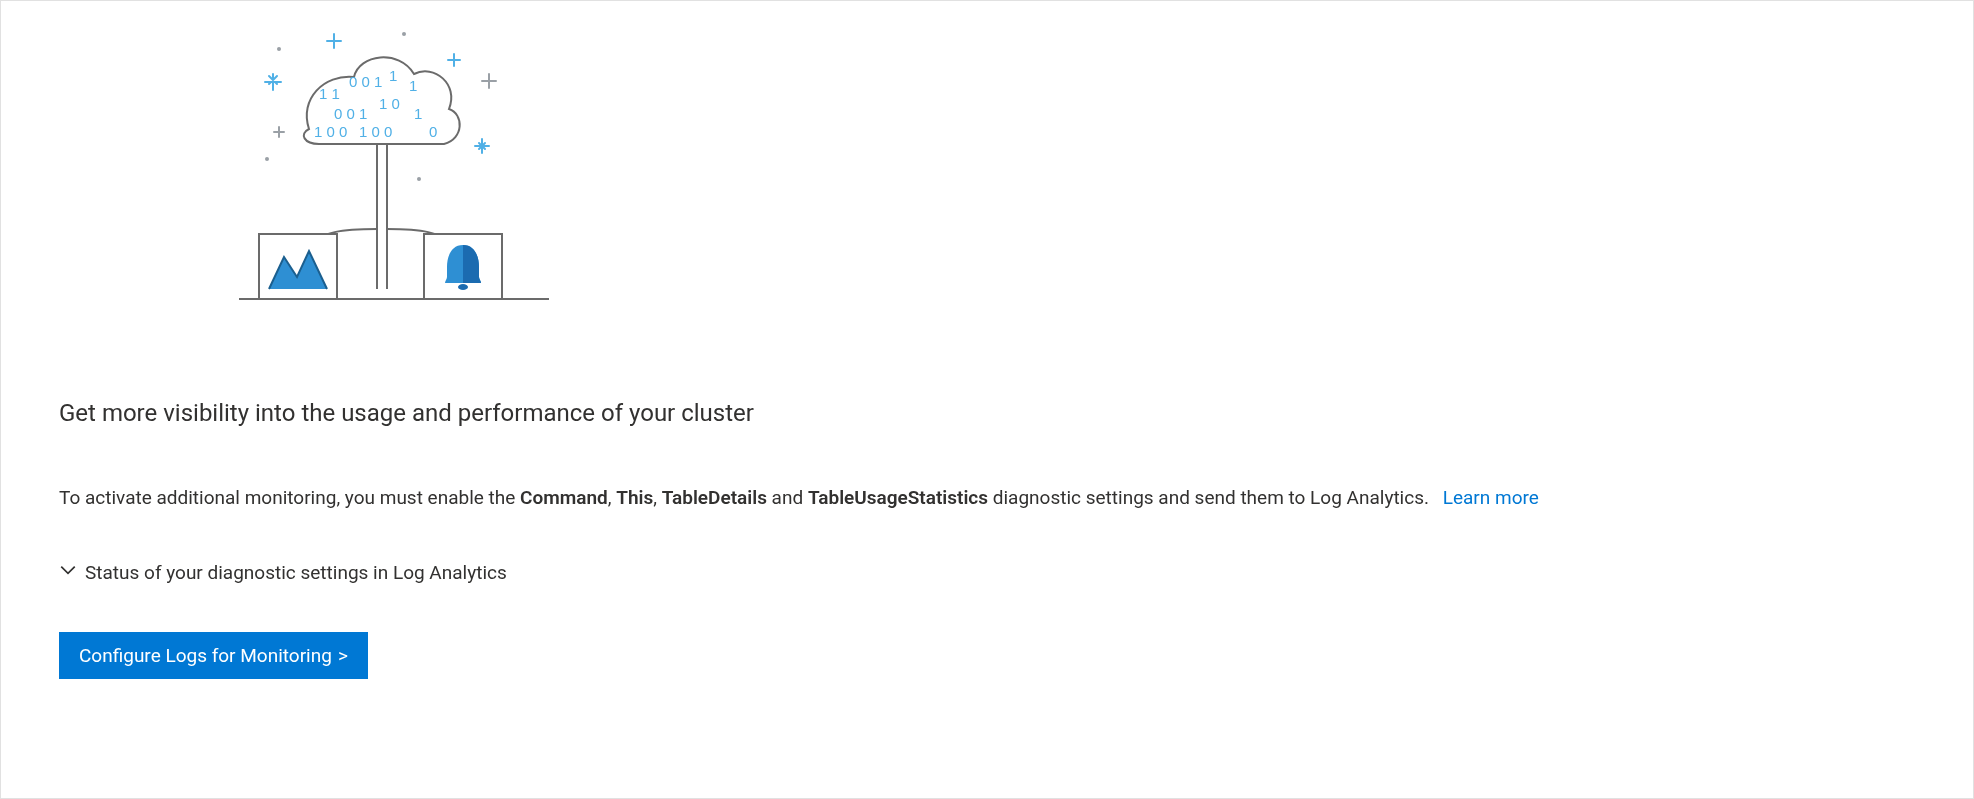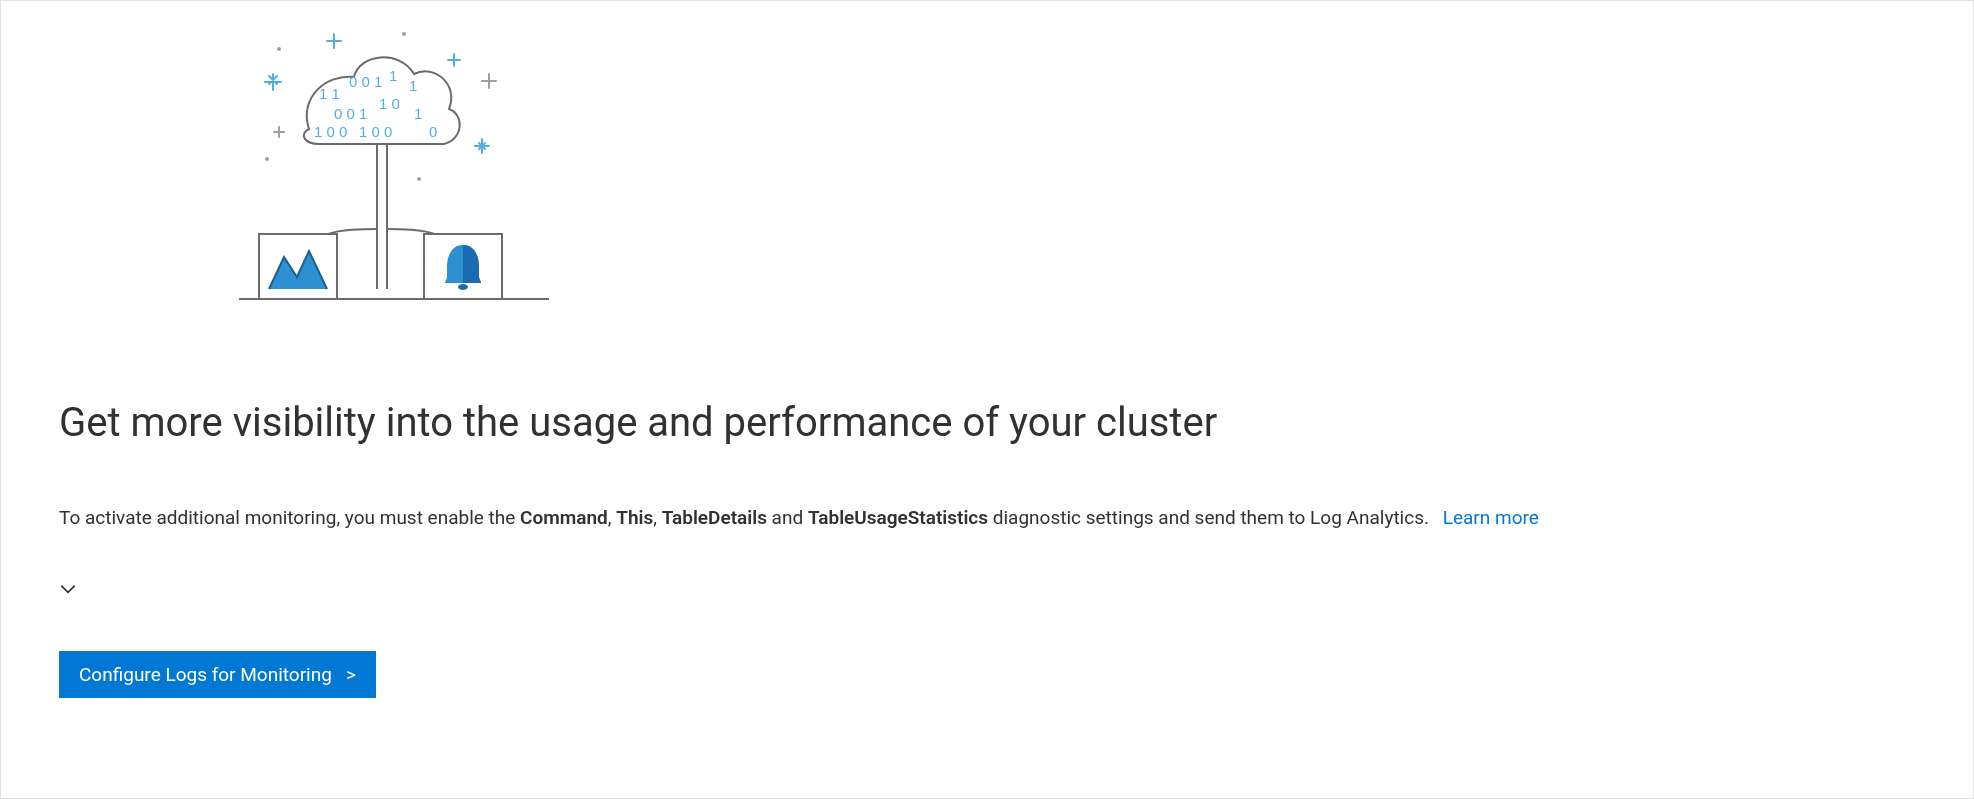--- a/index.html
+++ b/index.html
@@ -18,21 +18,21 @@
       position: relative;
     }
     .illustration {
       width: 380px;
       height: 340px;
       position: relative;
       margin-left: 180px;
       margin-top: -10px;
     }
     .heading {
-      font-size: 40px;
+      font-size: 24px;
       font-weight: 400;
       color: #323130;
       margin-top: 40px;
       line-height: 1.2;
     }
     .desc {
       margin-top: 28px;
       font-size: 19px;
       line-height: 1.5;
       color: #323130;
@@ -60,21 +60,21 @@
       margin-top: 48px;
       background: #0078d4;
       color: #fff;
       border: none;
       padding: 12px 20px;
       font-size: 19px;
       font-family: inherit;
       cursor: pointer;
       display: inline-flex;
       align-items: center;
-      gap: 14px;
+      gap: 6px;
     }
 
     
     .illustration svg { width: 100%; height: 100%; }
   </style>
 </head>
 <body>
 
 <div class="panel">
 
@@ -146,20 +146,21 @@
     <br>
     <span>To activate additional monitoring, you must enable the </span><span class="bold">Command</span><span>, </span><span class="bold">This</span><span>, </span><span class="bold">TableDetails</span><span> and </span><span class="bold">TableUsageStatistics</span><span> diagnostic settings and send them to Log Analytics. </span><a class="learn-more">Learn more</a>
   </p>
 
   <div class="expander">
     <span class="chev">
       <svg width="18" height="18" viewBox="0 0 16 16">
           <path d="M2 5 L8 11 L14 5" fill="none" stroke="#323130" stroke-width="1.5"></path>
         </svg>
     </span>
+    <span>Status of your diagnostic settings in Log Analytics</span>
   </div>
 
   <button class="btn-primary">
     <span>Configure Logs for Monitoring</span>
     <span>&gt;</span>
   </button>
 
 </div>
 
 </body></html>

